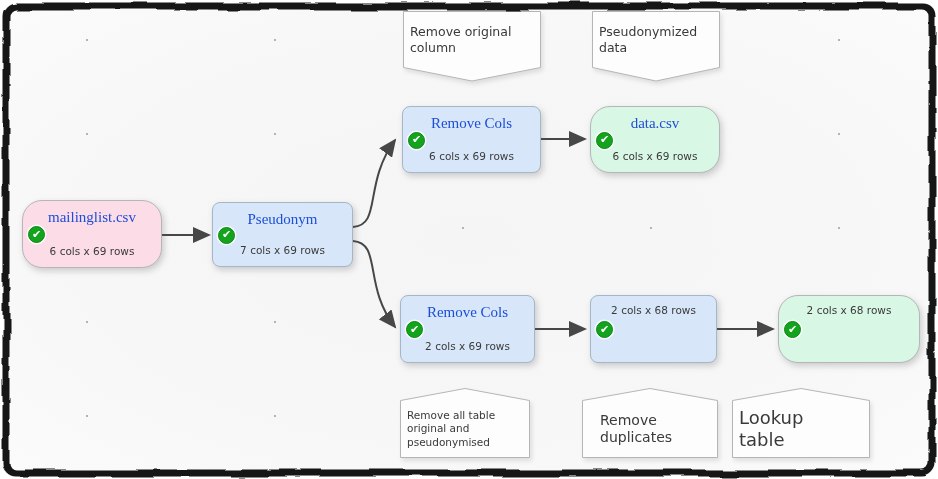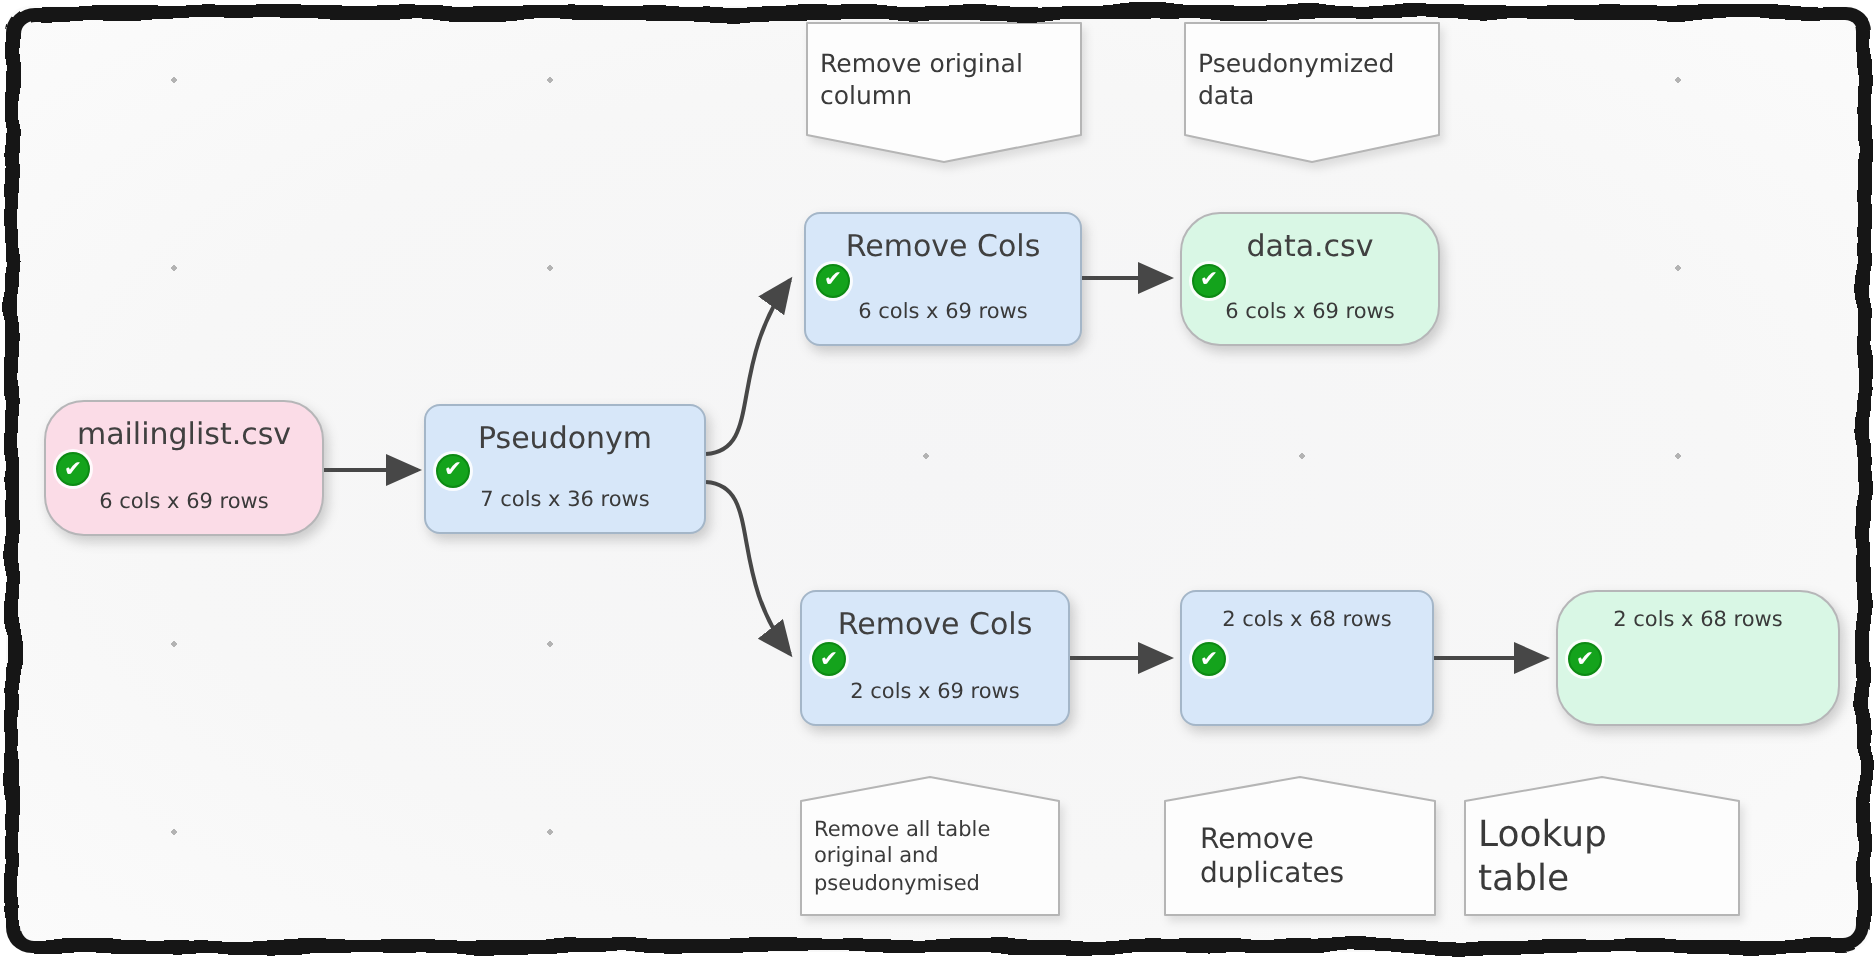--- a/index.html
+++ b/index.html
@@ -20,21 +20,21 @@
   
   svg.arrows{position:absolute;left:0;top:0;z-index:2;}
 
   
   .node{
     position:absolute;z-index:3;box-sizing:border-box;
     display:flex;flex-direction:column;justify-content:space-between;
     padding:8px 6px 10px 6px;text-align:center;
     box-shadow:2px 3px 6px rgba(90,90,90,0.28);
   }
-  .node .title{font-size:15px;line-height:1.15;color:#404040;}
+  .node .title{font-size:15px;line-height:1.15;color:#1d4ed8;font-family:Liberation Serif, serif;}
   .node .sub{font-size:10.5px;color:#3a3a3a;}
   .node.xform{background:#d7e7f9;border:1.5px solid #a4b6c8;border-radius:8px;}
   .node.file{border:1.5px solid #b6b6b8;border-radius:20px;}
   .node.file .title{font-size:15px;}
   .node.pink{background:#fbdce7;}
   .node.green{background:#d9f7e5;}
   .check{
     position:absolute;left:5px;top:calc(50% - 8px);width:17px;height:17px;
     background:#14a31c;border:1px solid #0d8a14;border-radius:50%;
     color:#ffffff;font-size:11px;line-height:16px;font-weight:bold;
@@ -85,21 +85,21 @@
 
   <div class="node file pink" style="left:22px;top:200px;width:140px;height:68px;">
     <span class="check">✔</span>
     <div class="title">mailinglist.csv</div>
     <div class="sub">6 cols x 69 rows</div>
   </div>
 
   <div class="node xform" style="left:212px;top:202px;width:141px;height:65px;">
     <span class="check">✔</span>
     <div class="title">Pseudonym</div>
-    <div class="sub">7 cols x 36 rows</div>
+    <div class="sub">7 cols x 69 rows</div>
   </div>
 
   <div class="node xform" style="left:402px;top:106px;width:139px;height:67px;">
     <span class="check">✔</span>
     <div class="title">Remove Cols</div>
     <div class="sub">6 cols x 69 rows</div>
   </div>
 
   <div class="node file green" style="left:590px;top:106px;width:130px;height:67px;">
     <span class="check">✔</span>

